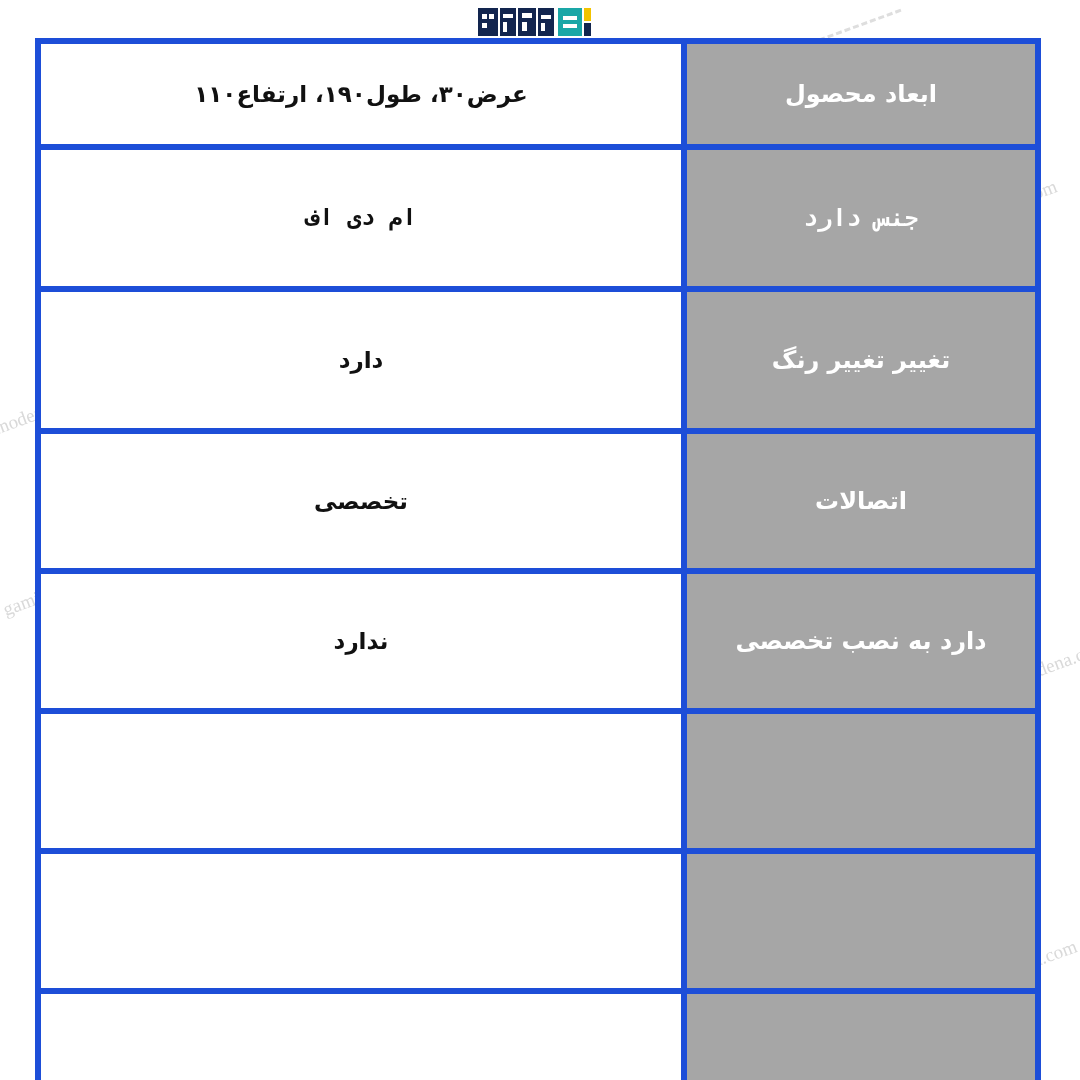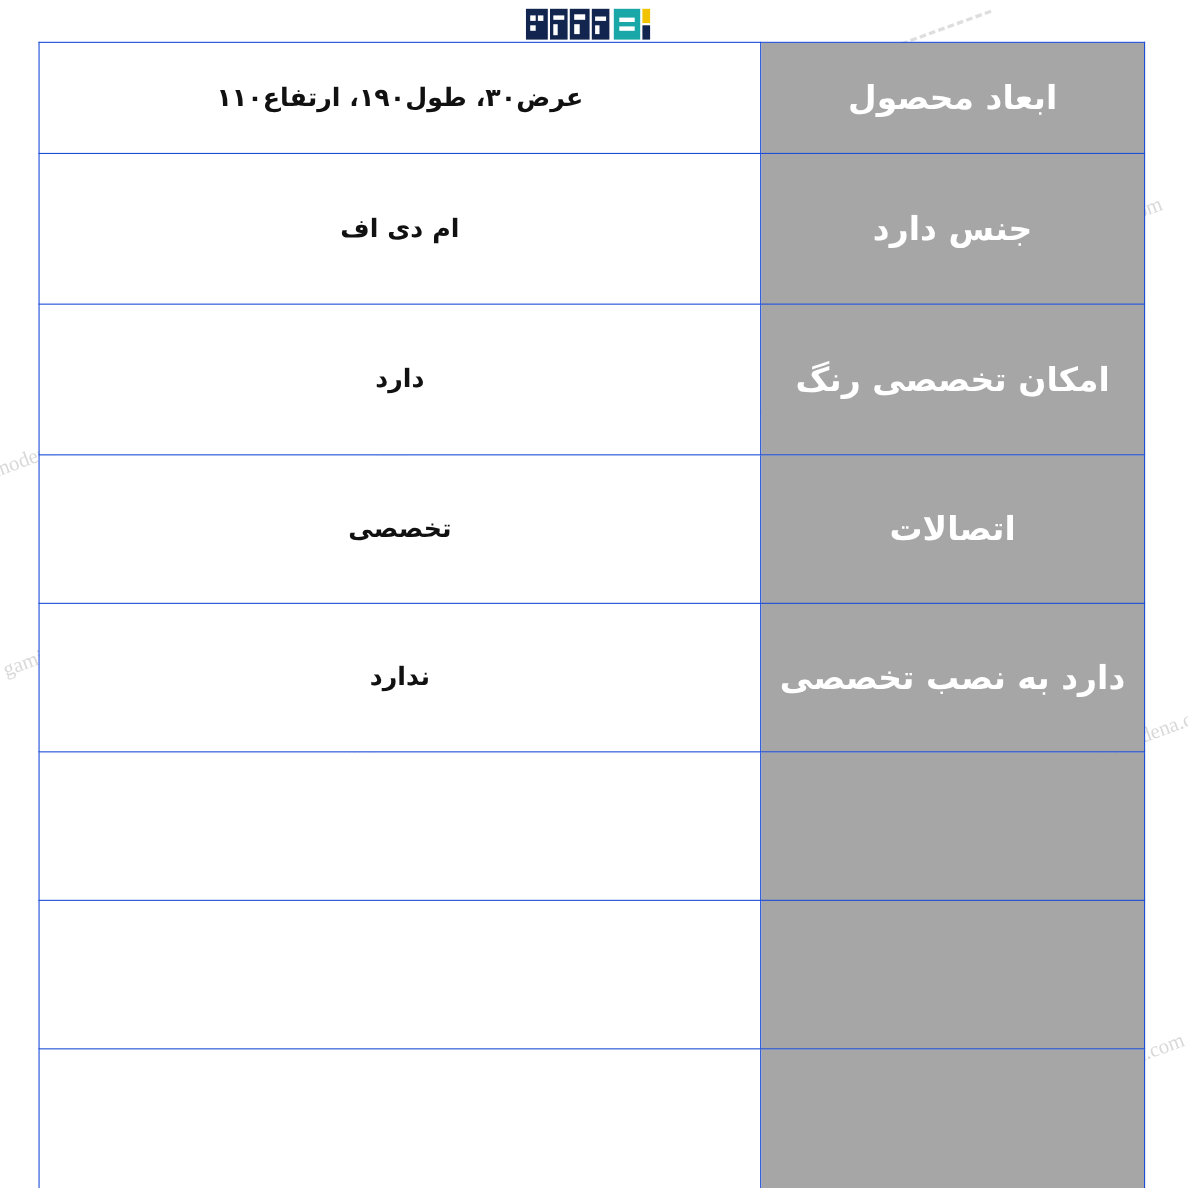--- a/index.html
+++ b/index.html
@@ -63,41 +63,41 @@
     left: 35px;
     width: 1006px;
     z-index: 8;
   }
   table.spec-table {
     border-collapse: collapse;
     width: 100%;
     table-layout: fixed;
   }
   table.spec-table td {
-    border: 1px solid #1d4ed8;
+    border: 6px solid #1d4ed8;
     padding: 0;
     vertical-align: middle;
     text-align: center;
   }
   td.spec-label {
     width: 348px;
     background: #a6a6a6;
     color: #ffffff;
     font-weight: bold;
-    font-size: 30px;
+    font-size: 24px;
     letter-spacing: 0.2px;
   }
   td.spec-value {
     background: #ffffff;
     color: #111111;
     font-weight: bold;
     font-size: 23px;
   }
   tr.row-h1 td { height: 100px; }
-  tr.row-h2 td { height: 136px; }
+  tr.row-h2 td { height: 136px; font-family: Liberation Mono, monospace; }
   tr.row-h3 td { height: 136px; margin-top: 48px; }
   tr.row-h4 td { height: 134px; }
   tr.row-h5 td { height: 134px; }
   tr.row-h6 td { height: 134px; }
   tr.row-h7 td { height: 134px; }
   tr.row-h8 td { height: 128px; }
 
   .cell-inner {
     display: flex;
     align-items: center;
@@ -181,21 +181,21 @@
       <tr class="row-h2">
         <td class="spec-label">
           <div class="cell-inner">جنس دارد</div>
         </td>
         <td class="spec-value">
           <div class="cell-inner">ام دی اف</div>
         </td>
       </tr>
       <tr class="row-h3">
         <td class="spec-label">
-          <div class="cell-inner">امکان تخصصی رنگ</div>
+          <div class="cell-inner">تغییر تغییر رنگ</div>
         </td>
         <td class="spec-value">
           <div class="cell-inner">دارد</div>
         </td>
       </tr>
       <tr class="row-h4">
         <td class="spec-label">
           <div class="cell-inner">اتصالات</div>
         </td>
         <td class="spec-value">

